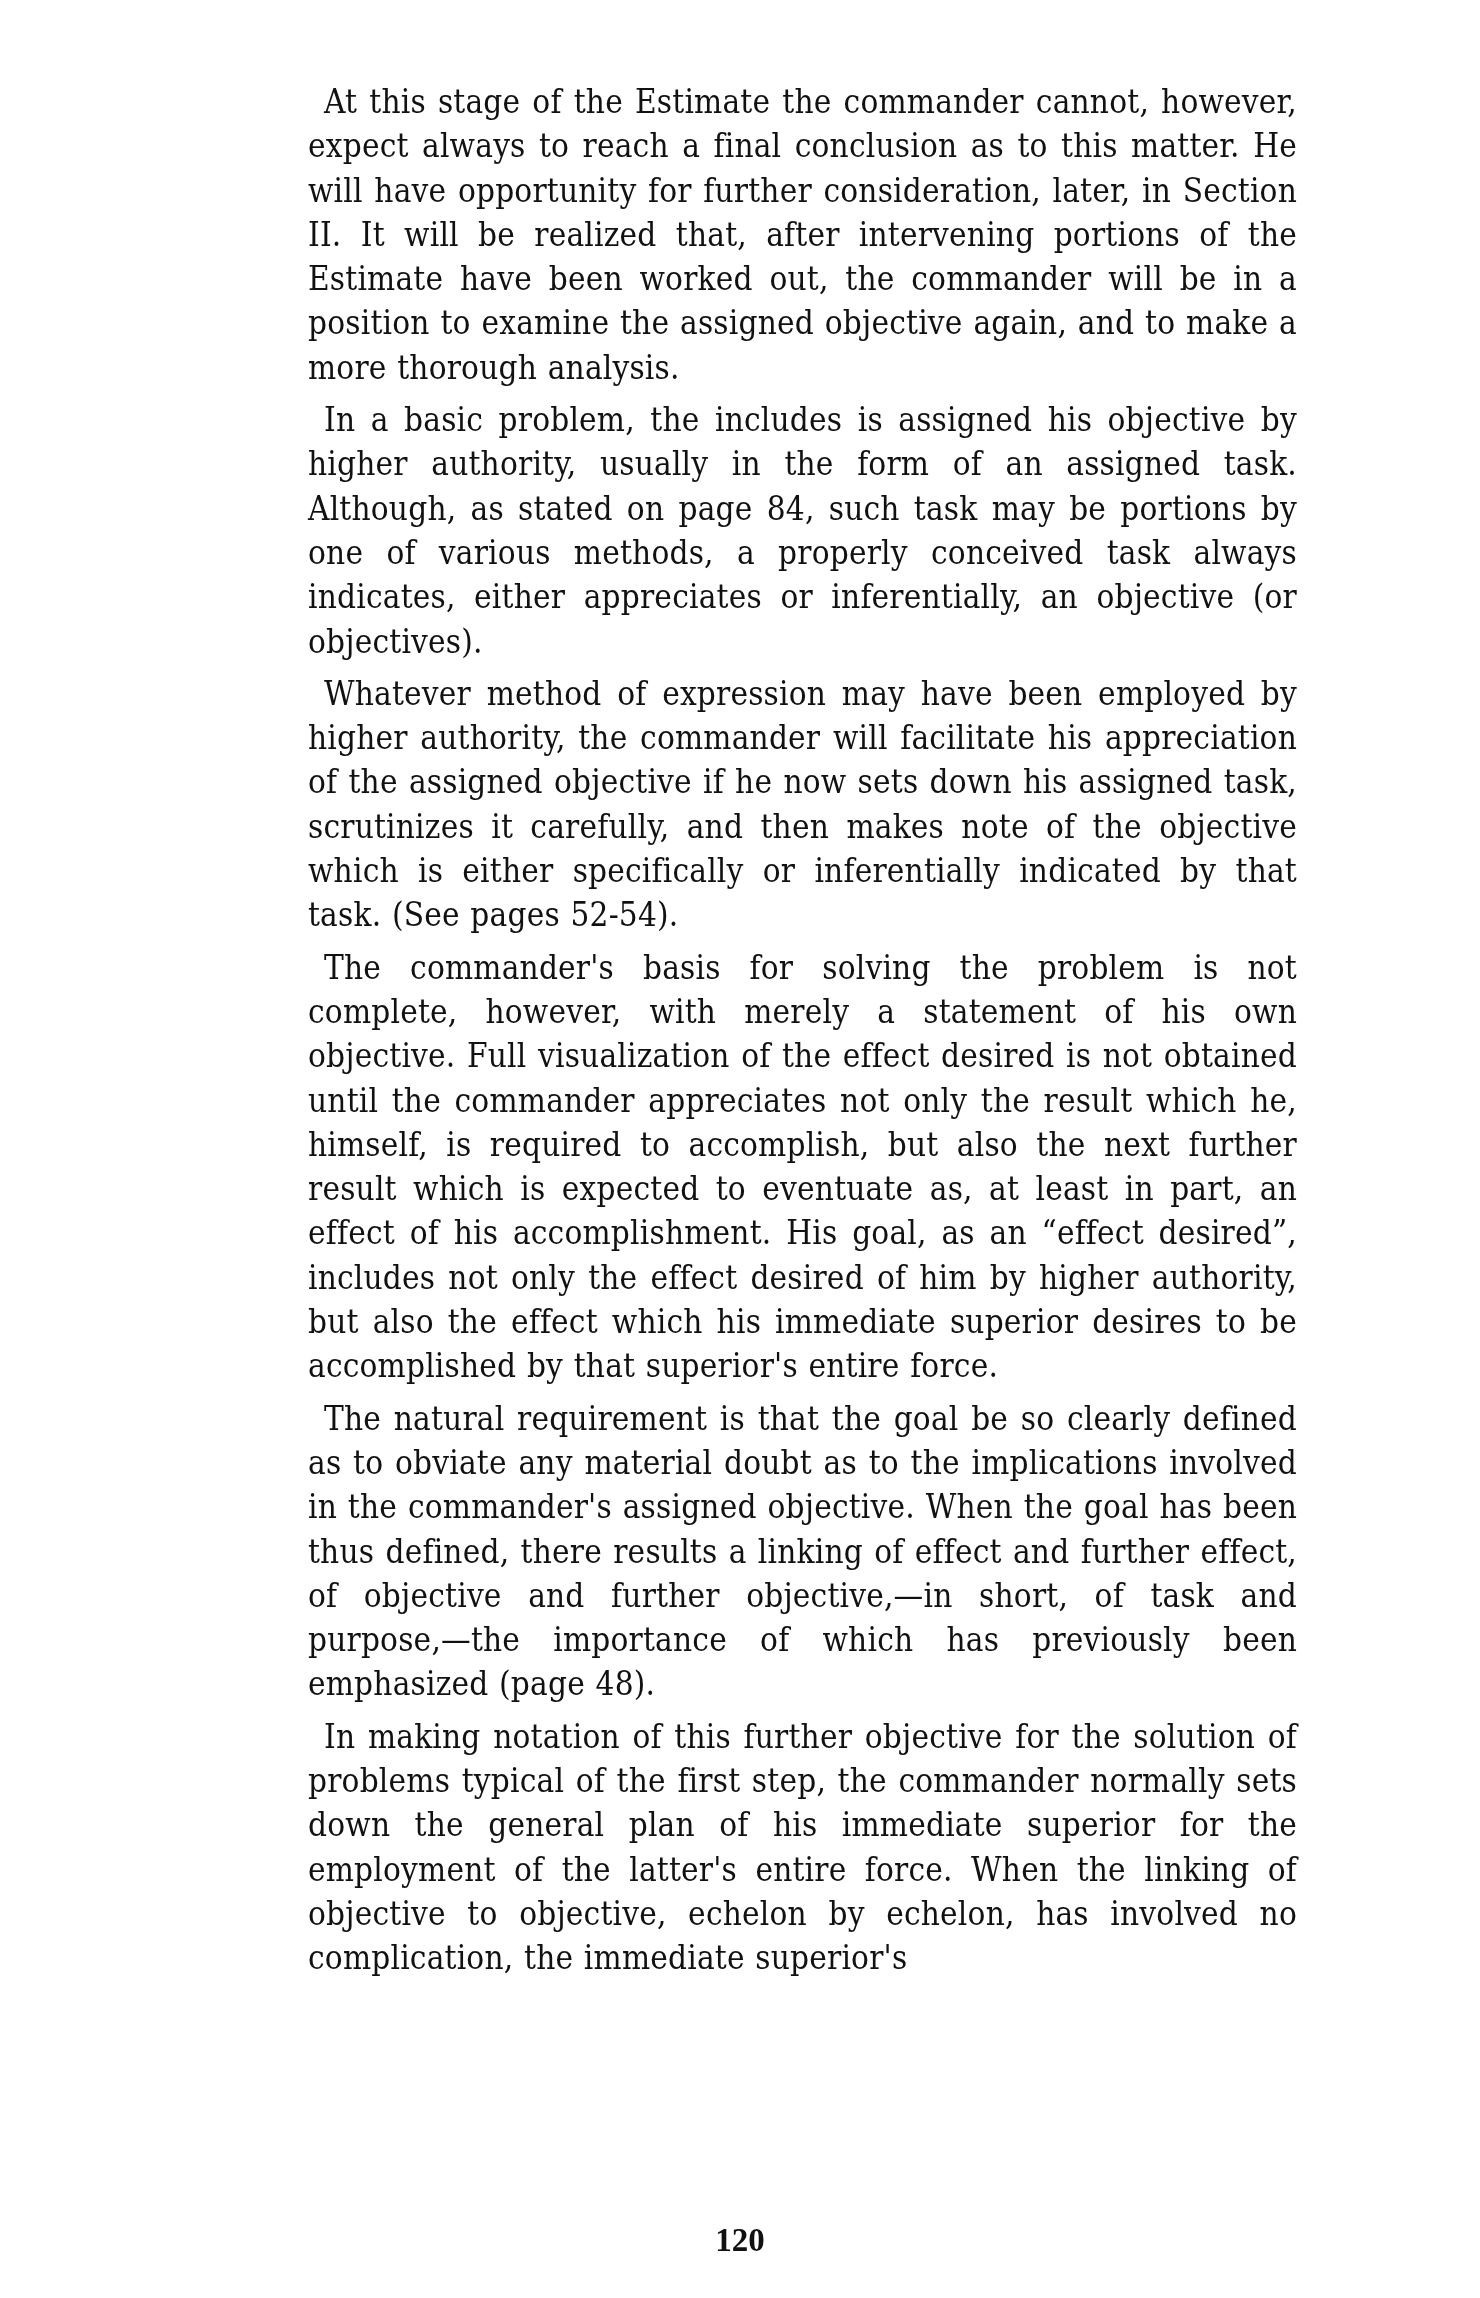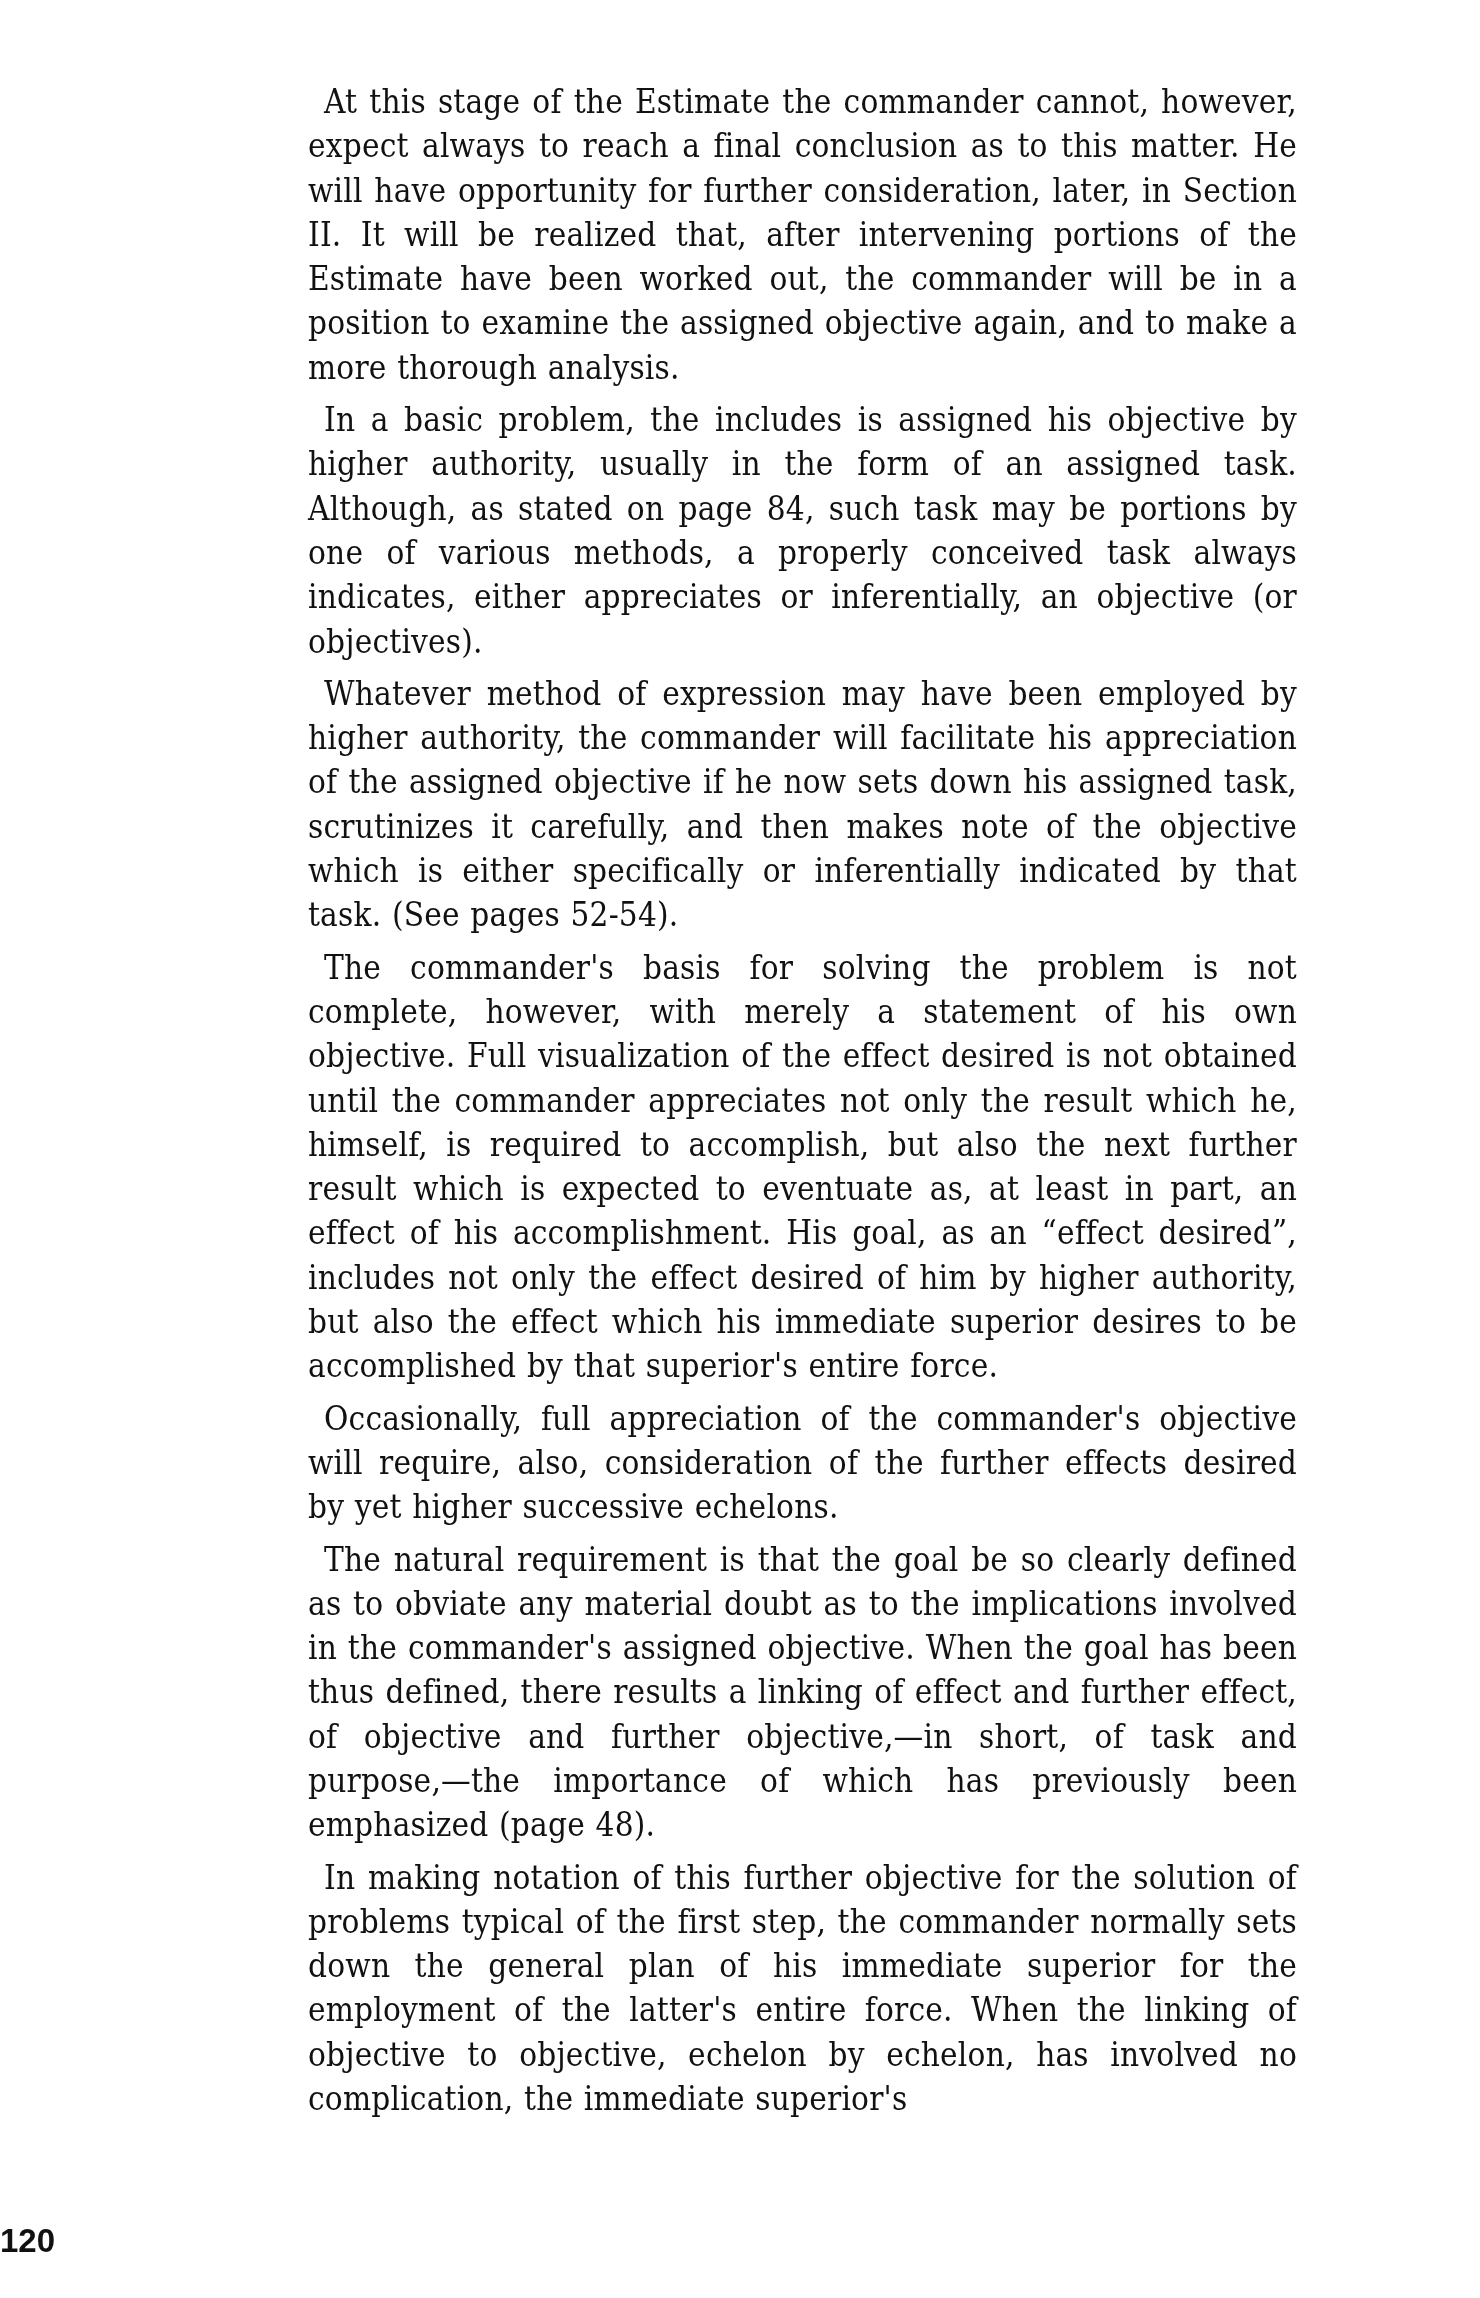--- a/index.html
+++ b/index.html
@@ -14,30 +14,29 @@
     text-indent: 16px;
     margin: 8px;
     letter-spacing: 0.2px;
     word-spacing: 1px;
     font-stretch: condensed;
   }
   .para + .para { margin-top: 2px; }
   .para b { font-weight: normal; }
   .pagenum {
     position: absolute; left: 0; width: 1480px; top: 2222px;
-    text-align: left;
-    font-family: Liberation Sans, sans-serif;
+    text-align: center;
+    font-family: Liberation Serif, serif;
     font-size: 33px; font-weight: bold; color: #111;
   }
 </style>
 </head>
 <body>
 
 <div class="page" id="page">
     <p class="para"><span>At this stage of the Estimate the commander cannot, however, expect always to reach a final conclusion as to this matter. He will have opportunity for further consideration, later, in Section II. It will be realized that, after intervening portions of the Estimate have been worked out, the commander will be in a position to examine the assigned objective again, and to make a more thorough analysis.</span></p>
     <p class="para"><span>In a basic problem, the includes is assigned his objective by higher authority, usually in the form of an </span><b>assigned task.</b><span> Although, as stated on page 84, such task may be portions by one of various methods, a properly conceived task always indicates, </span><b>either appreciates or inferentially,</b><span> an objective (or objectives).</span></p>
     <p class="para"><span>Whatever method of expression may have been employed by higher authority, the commander will facilitate his appreciation of the assigned objective if he now sets down his </span><b>assigned task,</b><span> scrutinizes it carefully, and then makes note of the </span><b>objective</b><span> which is either specifically or inferentially indicated by that task. (See pages 52-54).</span></p>
     <p class="para"><span>The commander's basis for solving the problem is not complete, however, with merely a statement of his own objective. </span><b>Full visualization</b><span> of the effect desired is not obtained until the commander appreciates not only the result which he, himself, is required to accomplish, but also the next further result which is expected to eventuate as, at least in part, an effect of his accomplishment. His goal, as an “effect desired”, includes not only the effect desired of him by higher authority, but also the effect which his immediate superior desires to be accomplished by that superior's entire force.</span></p>
-    <p class="para"><span>Occasionally, full appreciation of the commander's objective will require, also, consideration of the </span><b>further effects desired</b><span> by yet higher successive echelons.</span></p>
     <p class="para"><span>The natural requirement is that the goal be so clearly defined as to obviate any material doubt as to the implications involved in the commander's assigned objective. When the goal has been thus defined, there results a linking of effect and further effect, of objective and further objective,—in short, of </span><b>task</b><span> and </span><b>purpose,</b><span>—the importance of which has previously been emphasized (page 48).</span></p>
     <p class="para"><span>In making notation of this further objective for the solution of problems typical of the first step, the commander normally sets down the general plan of his immediate superior for the employment of the latter's entire force. When the linking of objective to objective, echelon by echelon, has involved no complication, the immediate superior's</span></p>
   </div>
 <div class="pagenum">120</div>
 
 </body></html>

